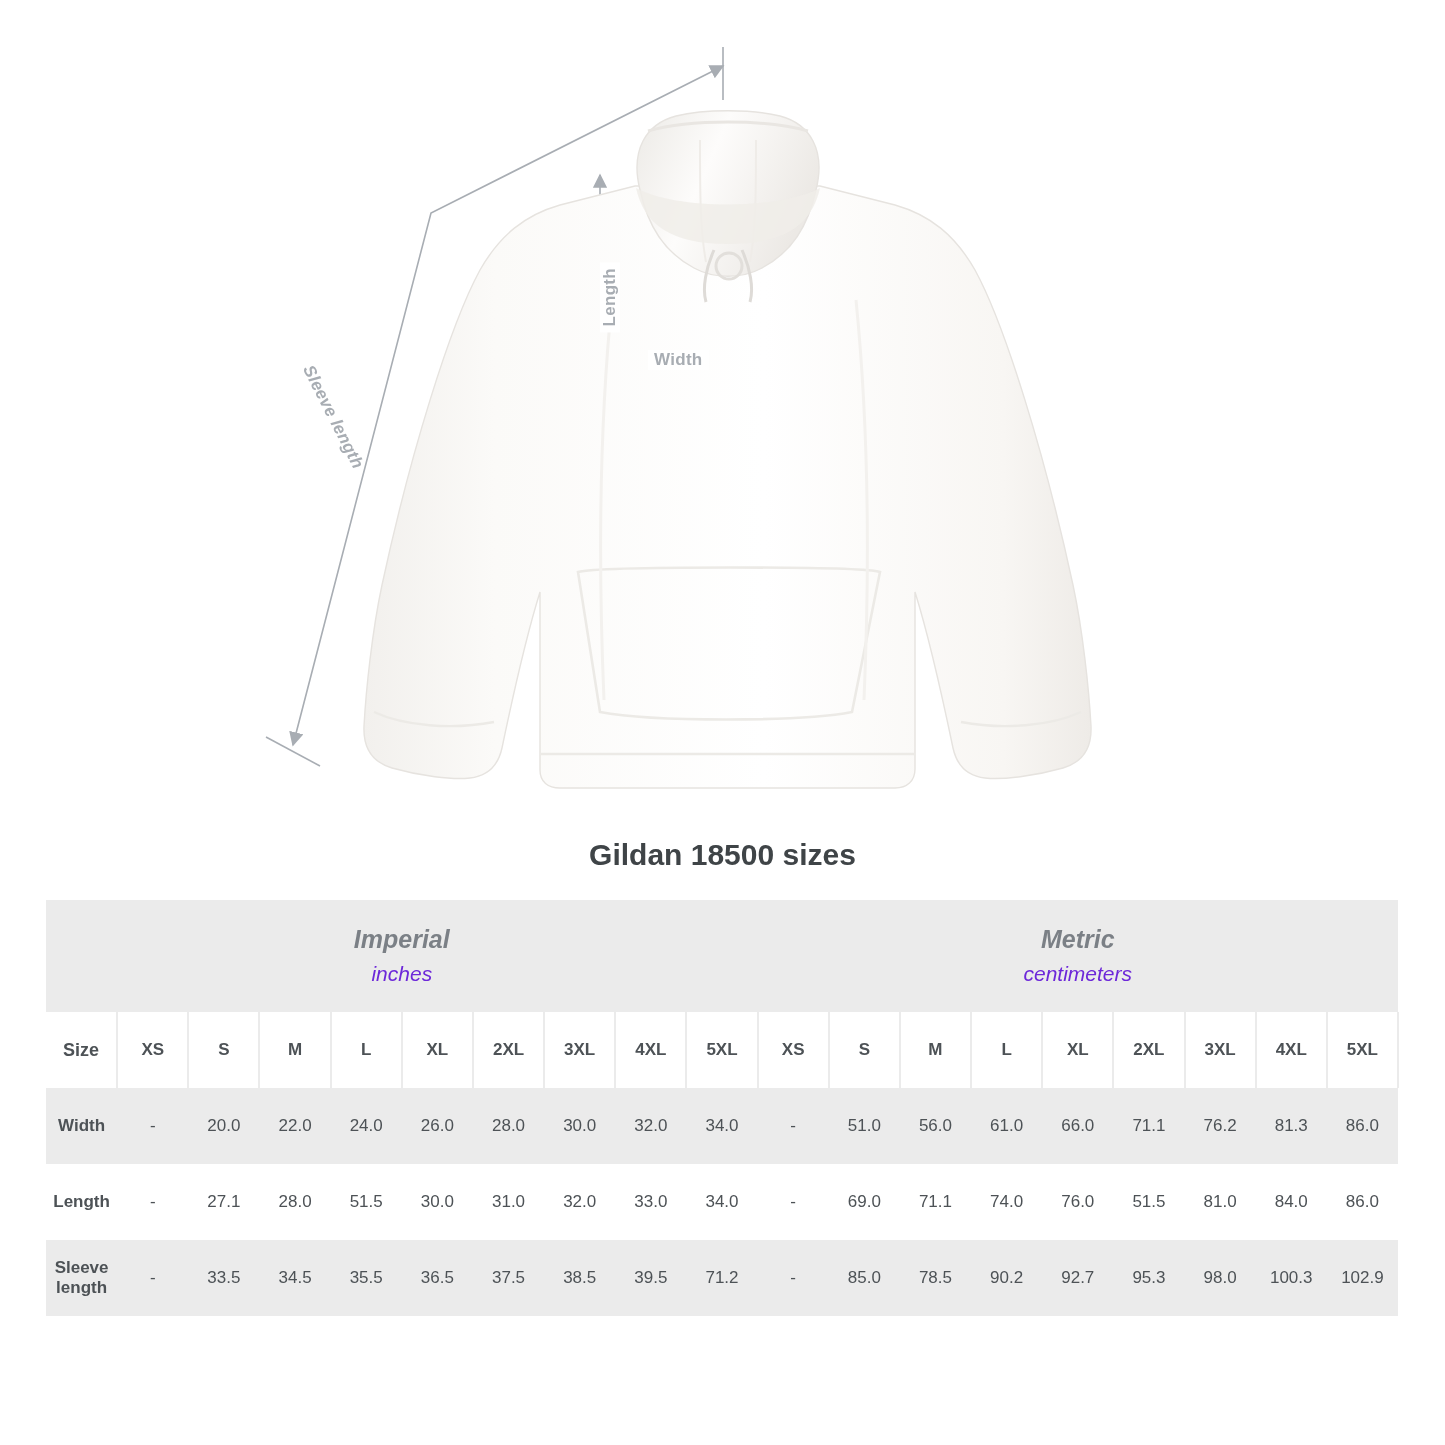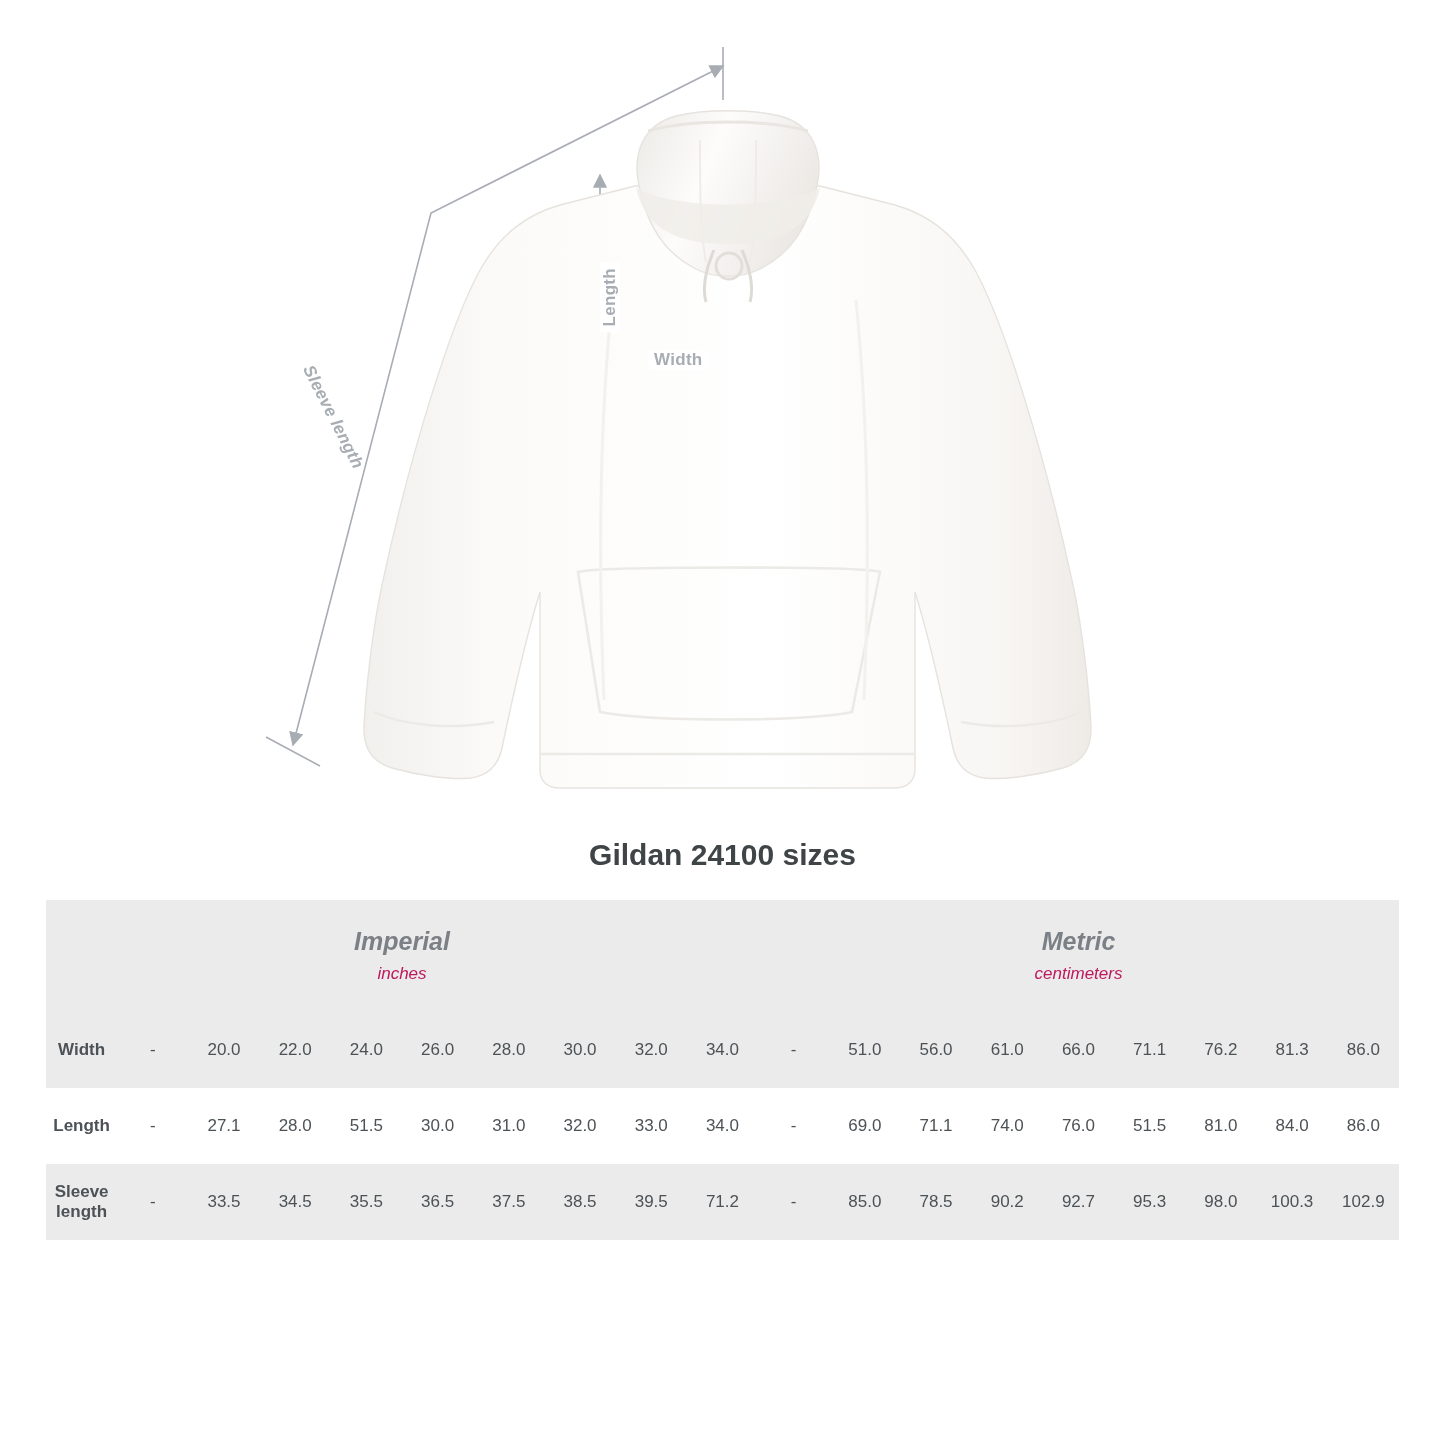--- a/index.html
+++ b/index.html
@@ -102,23 +102,23 @@
     background: #ebebeb;
   }
   .unit-head .unit-name {
     font-size: 25px;
     font-style: italic;
     font-weight: bold;
     color: #7b8086;
     line-height: 1.1;
   }
   .unit-head .unit-sub {
-    font-size: 17px;
+    font-size: 21px;
     font-style: italic;
-    color: #be185d;
+    color: #6d28d9;
     margin-top: 8px;
   }
   .head-row td {
     height: 76px;
     font-weight: bold;
     font-size: 18px;
     color: #4d5256;
     background: #ffffff;
   }
   .head-row td.rowhead {
@@ -244,37 +244,58 @@
         <path d="M856,300 C868,420 870,560 864,700" fill="none" stroke="#f3f1ee" stroke-width="3"></path>
       </g>
     </svg>
 
     <div class="dim-label width-label">Width</div>
     <div class="dim-label length-label">Length</div>
     <div class="dim-label sleeve-label">Sleeve length</div>
   </div>
 
   <div class="title-block">
-    <h1 class="chart-title">Gildan 24100 sizes</h1>
+    <h1 class="chart-title">Gildan 18500 sizes</h1>
   </div>
 
   <div class="table-wrap">
     <table class="size-table">
       <tbody>
         <tr>
           <td class="unit-head" colspan="10">
             <div class="unit-name">Imperial</div>
             <div class="unit-sub">inches</div>
           </td>
           <td class="unit-head" colspan="9">
             <div class="unit-name">Metric</div>
             <div class="unit-sub">centimeters</div>
           </td>
         </tr>
 
+        <tr class="head-row">
+          <td class="rowhead">Size</td>
+          <td class="val">XS</td>
+          <td class="val">S</td>
+          <td class="val">M</td>
+          <td class="val">L</td>
+          <td class="val">XL</td>
+          <td class="val">2XL</td>
+          <td class="val">3XL</td>
+          <td class="val">4XL</td>
+          <td class="val">5XL</td>
+          <td class="val">XS</td>
+          <td class="val">S</td>
+          <td class="val">M</td>
+          <td class="val">L</td>
+          <td class="val">XL</td>
+          <td class="val">2XL</td>
+          <td class="val">3XL</td>
+          <td class="val">4XL</td>
+          <td class="val">5XL</td>
+        </tr>
 
         <tr class="data-row row-shade">
           <td class="rowhead">Width</td>
           <td class="val">-</td>
           <td class="val">20.0</td>
           <td class="val">22.0</td>
           <td class="val">24.0</td>
           <td class="val">26.0</td>
           <td class="val">28.0</td>
           <td class="val">30.0</td>

